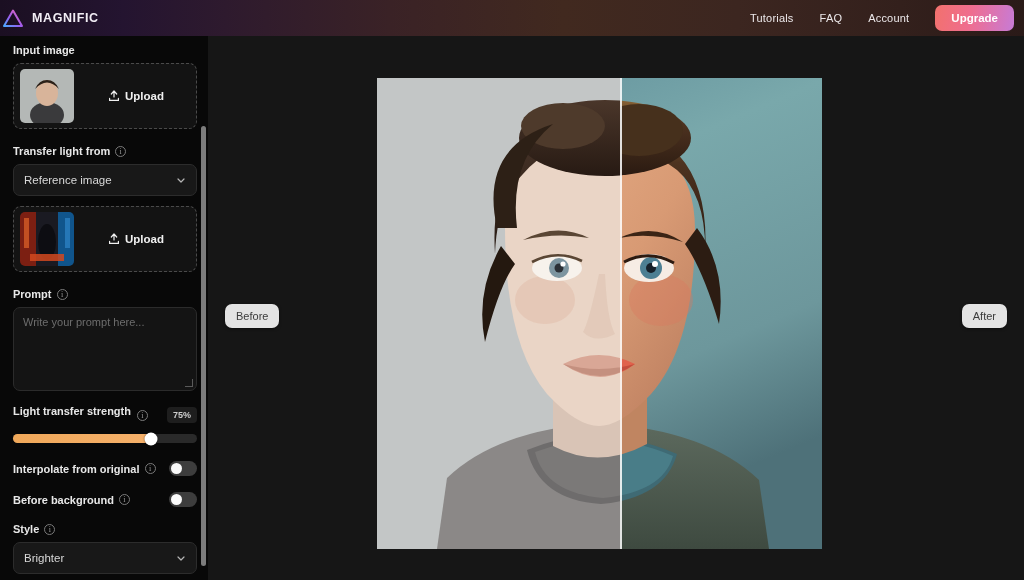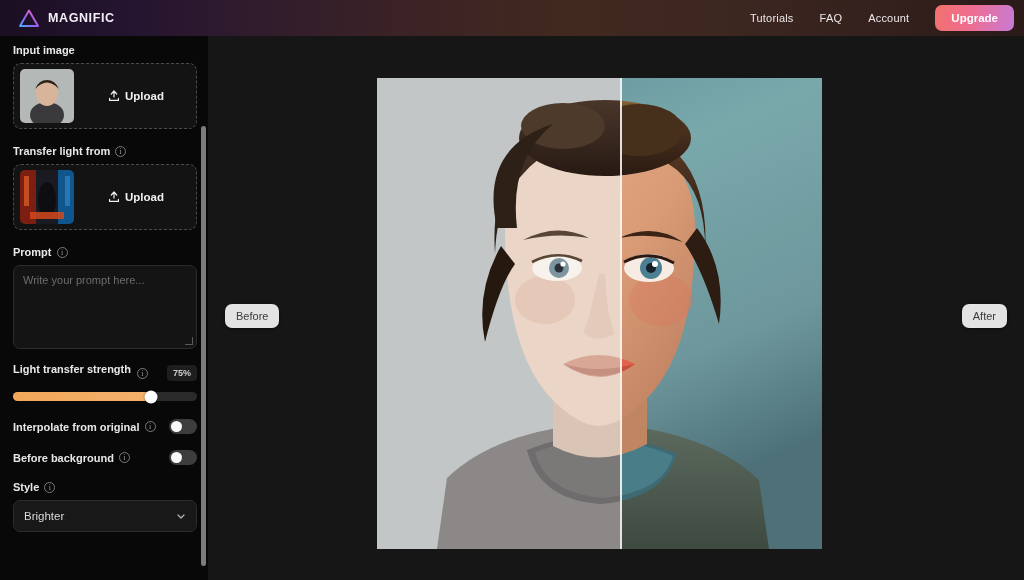--- a/index.html
+++ b/index.html
@@ -14,21 +14,21 @@
   .header {
     position: absolute; top: 0; left: 0;
     width: 1024px; height: 36px;
     background: linear-gradient(90deg,
         #1b0f22 0%, #241430 12%, #2e1a2e 22%,
         #3a2226 38%, #41291f 55%, #3c2620 72%,
         #33201c 88%, #2a1a18 100%);
     display: flex; align-items: center;
     z-index: 30;
   }
-  .logo-wrap { display: flex; align-items: center; gap: 8px; padding-left: 18px; }
+  .logo-wrap { display: flex; align-items: center; gap: 8px; padding-left: 2px; }
   .logo-mark { width: 22px; height: 20px; display: block; }
   .logo-text {
     color: #f2eef5; font-size: 12.5px; font-weight: bold;
     letter-spacing: 0.6px;
   }
   .nav { margin-left: auto; display: flex; align-items: center; gap: 26px; padding-right: 10px; }
   .nav-link {
     color: #ece8ea; font-size: 11px; letter-spacing: .2px;
     cursor: pointer; white-space: nowrap;
   }
@@ -217,20 +217,26 @@
           <path d="M1.6 8.4 L1.6 10.4 L10.4 10.4 L10.4 8.4" fill="none" stroke="#f0f0f0" stroke-width="1.2" stroke-linecap="round"></path>
         </svg>
       </span>
       <span>Upload</span>
     </div>
   </div>
 
   <div class="field-label">
     <span>Transfer light from</span>
     <span class="info-icon">i</span>
+  </div>
+  <div class="select">
+    <span>Reference image</span>
+    <svg class="caret" viewBox="0 0 10 10">
+      <path d="M2 4 L5 7 L8 4" fill="none" stroke="#b5b5b5" stroke-width="1.2" stroke-linecap="round" stroke-linejoin="round"></path>
+    </svg>
   </div>
   <div class="upload-box">
     <div class="thumb">
       <svg viewBox="0 0 54 54">
         <rect width="54" height="54" fill="#12151c"></rect>
         <rect x="0" y="0" width="20" height="54" fill="#7c1f12"></rect>
         <rect x="34" y="0" width="20" height="54" fill="#10558c"></rect>
         <rect x="16" y="0" width="22" height="54" fill="#1a1a22"></rect>
         <ellipse cx="27" cy="30" rx="9" ry="18" fill="#0d0d12"></ellipse>
         <rect x="10" y="42" width="34" height="7" fill="#d4491e" opacity="0.85"></rect>

